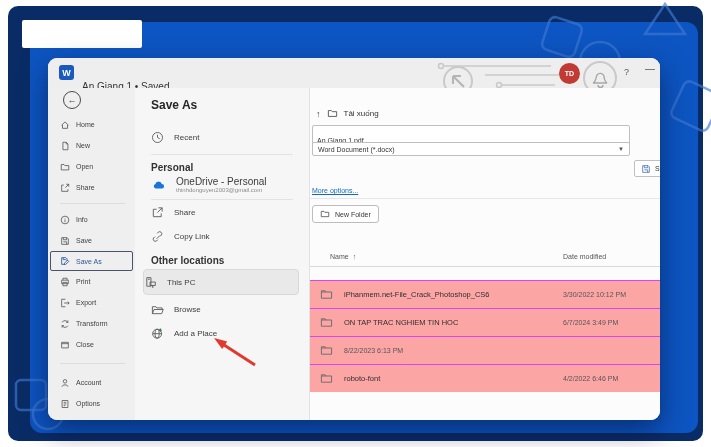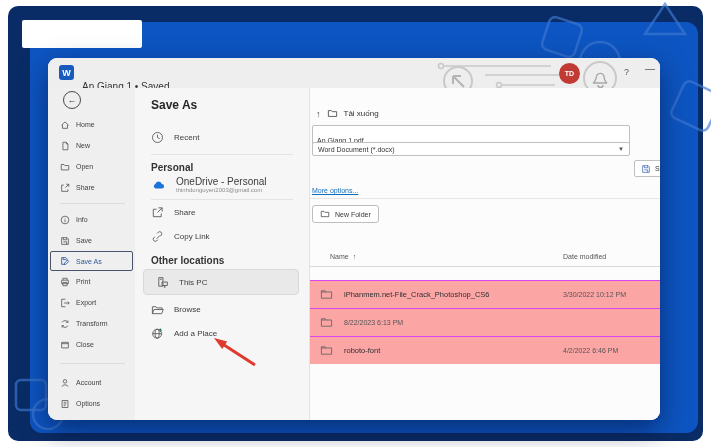--- a/index.html
+++ b/index.html
@@ -35,21 +35,21 @@
 
   .midpanel{width:175px;background:#f6f6f6;border-right:1px solid #e2e2e2;box-sizing:border-box;padding:8px 0 0 16px;}
   .mhead{font-size:12px;font-weight:bold;color:#262626;margin:2px 0 13px 0;}
   .mitem{display:flex;align-items:center;gap:10px;height:24px;font-size:8px;color:#3c3c3c;}
   .mitem svg{width:13px;height:13px;stroke:#5f5f5f;fill:none;stroke-width:1;flex:none;}
   .msec{font-size:10px;font-weight:bold;color:#333;margin:7px 0 3px 0;}
   .mdiv{height:1px;background:#e3e3e3;margin:5px 16px 0 0;}
   .odrow{display:flex;align-items:center;gap:10px;margin:4px 0 2px 0;}
   .odname{font-size:10px;color:#3c3c3c;line-height:9px;}
   .odmail{font-size:6px;color:#8c8c8c;line-height:8px;}
-  .sel-pc{background:#e9e9e9;border:1px solid #d8d8d8;border-radius:4px;margin:2px 10px 2px -8px;padding-left:12px;}
+  .sel-pc{background:#e9e9e9;border:1px solid #d8d8d8;border-radius:4px;margin:2px 10px 2px -8px;padding-left:0;}
   .cloud{fill:#1b74d8;stroke:none !important;}
 
   .filepane{flex:1;background:#fcfcfc;position:relative;}
   .crumb{position:absolute;left:6px;top:20px;display:flex;gap:6px;align-items:center;font-size:8px;color:#333;}
   .crumb svg{width:11px;height:11px;stroke:#555;fill:none;stroke-width:1;}
   .uparr{font-size:9px;color:#444;}
   .fninput{position:absolute;left:2px;top:37px;width:318px;height:30px;border:1px solid #bfbfbf;border-radius:2px;
            background:#fff;font-size:7px;color:#333;padding:0 4px;box-sizing:border-box;
            font-family:"Liberation Sans","DejaVu Sans",sans-serif;}
   .ftselect{position:absolute;left:2px;top:54px;width:318px;height:14px;border:1px solid #bfbfbf;border-radius:2px;
@@ -304,20 +304,27 @@
             <svg viewBox="0 0 14 14">
                 <path d="M1.5 3 H5.5 L6.5 4.3 H12.5 V11 H1.5 Z M1.5 4.3 H6.5"></path>
               </svg>
             <span>iPhanmem.net-File_Crack_Photoshop_CS6</span>
             <span class="fdate">3/30/2022 10:12 PM</span>
           </div>
           <div class="frow">
             <svg viewBox="0 0 14 14">
                 <path d="M1.5 3 H5.5 L6.5 4.3 H12.5 V11 H1.5 Z M1.5 4.3 H6.5"></path>
               </svg>
+            <span>ON TAP TRAC NGHIEM TIN HOC</span>
+            <span class="fdate">6/7/2024 3:49 PM</span>
+          </div>
+          <div class="frow">
+            <svg viewBox="0 0 14 14">
+                <path d="M1.5 3 H5.5 L6.5 4.3 H12.5 V11 H1.5 Z M1.5 4.3 H6.5"></path>
+              </svg>
             <span class="fdate">8/22/2023 6:13 PM</span>
           </div>
           <div class="frow">
             <svg viewBox="0 0 14 14">
                 <path d="M1.5 3 H5.5 L6.5 4.3 H12.5 V11 H1.5 Z M1.5 4.3 H6.5"></path>
               </svg>
             <span>roboto-font</span>
             <span class="fdate">4/2/2022 6:46 PM</span>
           </div>
         </div>

